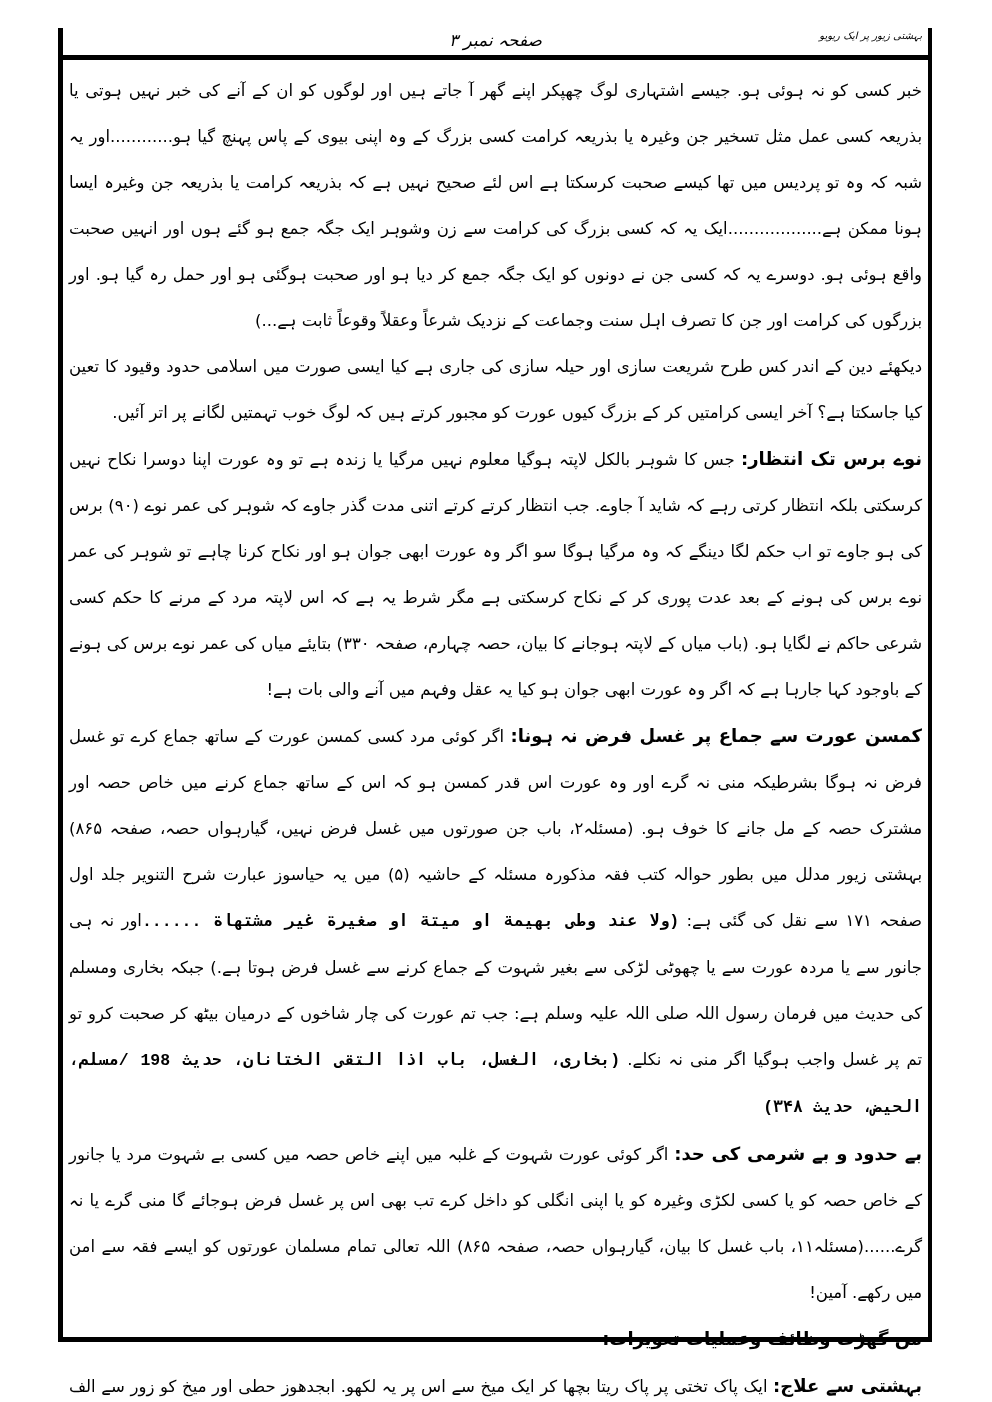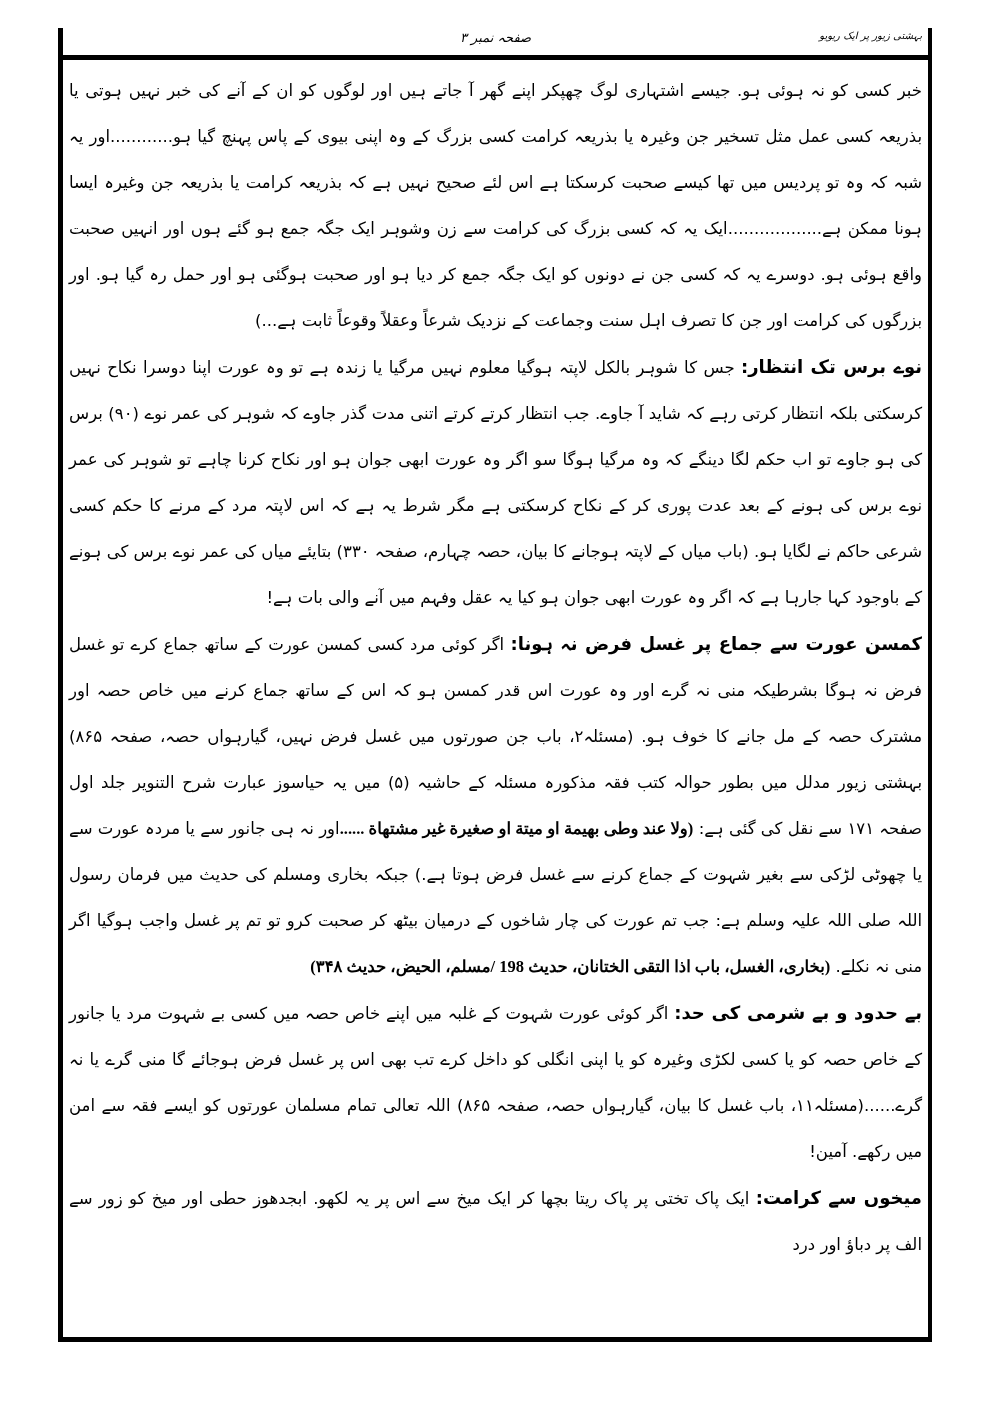--- a/index.html
+++ b/index.html
@@ -40,21 +40,21 @@
       top: 2px;
       font-size: 10px;
       font-style: italic;
       white-space: nowrap;
     }
     .header-page {
       position: absolute;
       left: 50%;
       transform: translateX(-50%);
       top: 2px;
-      font-size: 13px;
+      font-size: 17px;
       font-style: italic;
       white-space: nowrap;
     }
     .header-rule {
       position: absolute;
       left: -5px;
       right: -4px;
       top: 27px;
       height: 5px;
       background: #000;
@@ -73,46 +73,52 @@
     }
     .content p {
       margin: 0;
     }
     .content .heading {
       font-weight: bold;
       font-size: 18px;
       margin-top: 20px;
     }
     .content .arabic {
-      font-family: Liberation Serif, serif;
+      font-family: Liberation Mono, monospace;
       font-weight: bold;
     }
   </style>
 </head>
 <body>
 
 <div class="page-frame">
   <div class="running-header">
     <span class="header-title">بہشتی زیور پر ایک ریویو</span>
     <span class="header-page">صفحہ نمبر ۳</span>
     <div class="header-rule"></div>
   </div>
 
   <div class="content">
     <p>
       <span>خبر کسی کو نہ ہوئی ہو. جیسے اشتہاری لوگ چھپکر اپنے گھر آ جاتے ہیں اور لوگوں کو ان کے آنے کی خبر نہیں ہوتی یا بذریعہ کسی عمل مثل تسخیر جن وغیرہ یا بذریعہ کرامت کسی بزرگ کے وہ اپنی بیوی کے پاس پہنچ گیا ہو............اور یہ شبہ کہ وہ تو پردیس میں تھا کیسے صحبت کرسکتا ہے اس لئے صحیح نہیں ہے کہ بذریعہ کرامت یا بذریعہ جن وغیرہ ایسا ہونا ممکن ہے..................ایک یہ کہ کسی بزرگ کی کرامت سے زن وشوہر ایک جگہ جمع ہو گئے ہوں اور انہیں صحبت واقع ہوئی ہو. دوسرے یہ کہ کسی جن نے دونوں کو ایک جگہ جمع کر دیا ہو اور صحبت ہوگئی ہو اور حمل رہ گیا ہو. اور بزرگوں کی کرامت اور جن کا تصرف اہل سنت وجماعت کے نزدیک شرعاً وعقلاً وقوعاً ثابت ہے...)</span>
     </p>
     <p>
+      <span>دیکھئے دین کے اندر کس طرح شریعت سازی اور حیلہ سازی کی جاری ہے کیا ایسی صورت میں اسلامی حدود وقیود کا تعین کیا جاسکتا ہے؟ آخر ایسی کرامتیں کر کے بزرگ کیوں عورت کو مجبور کرتے ہیں کہ لوگ خوب تہمتیں لگانے پر اتر آئیں.</span>
+    </p>
+    <p>
       <span class="heading">نوے برس تک انتظار:</span><span> جس کا شوہر بالکل لاپتہ ہوگیا معلوم نہیں مرگیا یا زندہ ہے تو وہ عورت اپنا دوسرا نکاح نہیں کرسکتی بلکہ انتظار کرتی رہے کہ شاید آ جاوے. جب انتظار کرتے کرتے اتنی مدت گذر جاوے کہ شوہر کی عمر نوے (۹۰) برس کی ہو جاوے تو اب حکم لگا دینگے کہ وہ مرگیا ہوگا سو اگر وہ عورت ابھی جوان ہو اور نکاح کرنا چاہے تو شوہر کی عمر نوے برس کی ہونے کے بعد عدت پوری کر کے نکاح کرسکتی ہے مگر شرط یہ ہے کہ اس لاپتہ مرد کے مرنے کا حکم کسی شرعی حاکم نے لگایا ہو. (باب میاں کے لاپتہ ہوجانے کا بیان، حصہ چہارم، صفحہ ۳۳۰) بتایئے میاں کی عمر نوے برس کی ہونے کے باوجود کہا جارہا ہے کہ اگر وہ عورت ابھی جوان ہو کیا یہ عقل وفہم میں آنے والی بات ہے!</span>
     </p>
     <p>
       <span class="heading">کمسن عورت سے جماع پر غسل فرض نہ ہونا:</span><span> اگر کوئی مرد کسی کمسن عورت کے ساتھ جماع کرے تو غسل فرض نہ ہوگا بشرطیکہ منی نہ گرے اور وہ عورت اس قدر کمسن ہو کہ اس کے ساتھ جماع کرنے میں خاص حصہ اور مشترک حصہ کے مل جانے کا خوف ہو. (مسئلہ۲، باب جن صورتوں میں غسل فرض نہیں، گیارہواں حصہ، صفحہ ۸۶۵) بہشتی زیور مدلل میں بطور حوالہ کتب فقہ مذکورہ مسئلہ کے حاشیہ (۵) میں یہ حیاسوز عبارت شرح التنویر جلد اول صفحہ ۱۷۱ سے نقل کی گئی ہے:</span>
       <span class="arabic">(ولا عند وطی بهيمة او ميتة او صغيرة غير مشتهاة ......</span><span>اور نہ ہی جانور سے یا مردہ عورت سے یا چھوٹی لڑکی سے بغیر شہوت کے جماع کرنے سے غسل فرض ہوتا ہے.) جبکہ بخاری ومسلم کی حدیث میں فرمان رسول اللہ صلی اللہ علیہ وسلم ہے: جب تم عورت کی چار شاخوں کے درمیان بیٹھ کر صحبت کرو تو تم پر غسل واجب ہوگیا اگر منی نہ نکلے.</span>
       <span class="arabic">(بخاری، الغسل، باب اذا التقى الختانان، حديث 198 /مسلم، الحيض، حديث ۳۴۸)</span>
     </p>
     <p>
       <span class="heading">بے حدود و بے شرمی کی حد:</span><span> اگر کوئی عورت شہوت کے غلبہ میں اپنے خاص حصہ میں کسی بے شہوت مرد یا جانور کے خاص حصہ کو یا کسی لکڑی وغیرہ کو یا اپنی انگلی کو داخل کرے تب بھی اس پر غسل فرض ہوجائے گا منی گرے یا نہ گرے......(مسئلہ۱۱، باب غسل کا بیان، گیارہواں حصہ، صفحہ ۸۶۵) اللہ تعالی تمام مسلمان عورتوں کو ایسے فقہ سے امن میں رکھے. آمین!</span>
     </p>
     <p>
-      <span class="heading">میخوں سے کرامت:</span><span> ایک پاک تختی پر پاک ریتا بچھا کر ایک میخ سے اس پر یہ لکھو. ابجدھوز حطی اور میخ کو زور سے الف پر دباؤ اور درد</span>
+      <span class="heading">من گھڑت وظائف وعملیات تعویزات:</span>
+    </p>
+    <p>
+      <span class="heading">بہشتی سے علاج:</span><span> ایک پاک تختی پر پاک ریتا بچھا کر ایک میخ سے اس پر یہ لکھو. ابجدھوز حطی اور میخ کو زور سے الف پر دباؤ اور درد</span>
     </p>
   </div>
 </div>
 
 </body></html>

